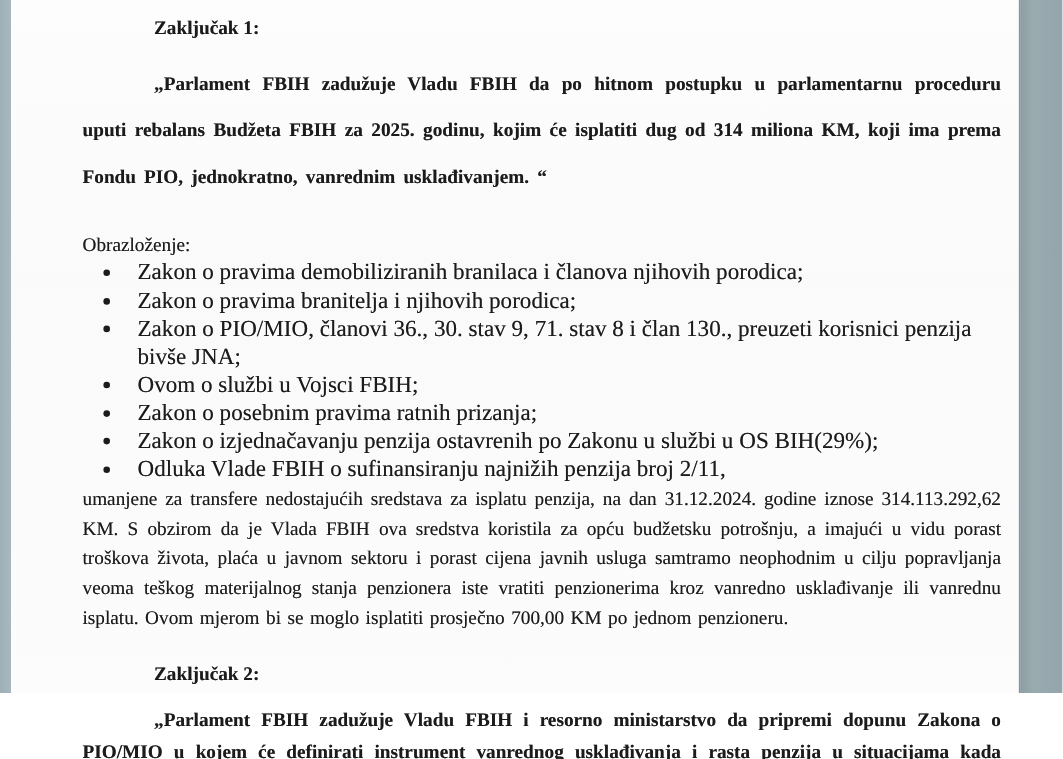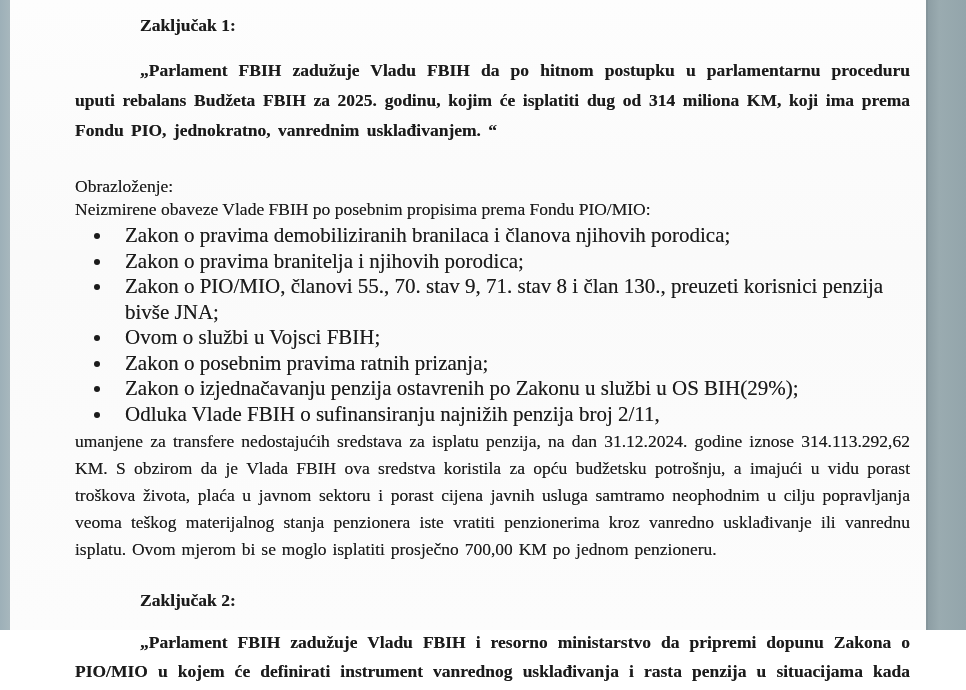--- a/index.html
+++ b/index.html
@@ -41,21 +41,21 @@
   }
   .h-bold {
     font-weight: bold;
     font-size: 17.5px;
     line-height: 27px;
     margin: 0 0 0 65px;
   }
   .quote-para {
     font-weight: bold;
     font-size: 17.5px;
-    line-height: 30px;
+    line-height: 42px;
     text-align: justify;
     text-indent: 65px;
     margin: 16px 0 0 0;
     word-spacing: 3px;
   }
   .center-head {
     font-size: 17.5px;
     line-height: 22px;
     text-align: left;
     margin: 30px 0 0 0;
@@ -107,26 +107,25 @@
   <div class="edge-strip-left"></div>
 
   <div class="page">
 
     <div class="h-bold">Zaključak 1:</div>
 
     <p class="quote-para">„Parlament FBIH zadužuje Vladu FBIH da po hitnom postupku u parlamentarnu proceduru uputi rebalans Budžeta FBIH  za 2025. godinu, kojim će isplatiti dug od 314 miliona KM, koji ima prema Fondu PIO, jednokratno, vanrednim usklađivanjem. “</p>
 
     <div class="center-head">Obrazloženje:</div>
 
-    <div class="intro-line">Neizmirene obaveze Vlade FBIH po posebnim propisima prema Fondu PIO/MIO:</div>
 
     <ul class="bullet-list">
       <li>Zakon o pravima demobiliziranih branilaca i članova njihovih porodica;</li>
       <li>Zakon o pravima branitelja i njihovih porodica;</li>
-      <li>Zakon o PIO/MIO, članovi 55., 70. stav 9, 71. stav 8 i član 130., preuzeti korisnici penzija bivše JNA;</li>
+      <li>Zakon o PIO/MIO, članovi 36., 30. stav 9, 71. stav 8 i član 130., preuzeti korisnici penzija bivše JNA;</li>
       <li>Ovom o službi u Vojsci FBIH;</li>
       <li>Zakon o posebnim pravima ratnih prizanja;</li>
       <li>Zakon o izjednačavanju penzija ostavrenih po Zakonu u službi u OS BIH(29%);</li>
       <li>Odluka Vlade FBIH o sufinansiranju najnižih penzija broj 2/11,</li>
     </ul>
 
     <p class="body-para">umanjene za transfere nedostajućih sredstava za isplatu penzija, na dan 31.12.2024. godine iznose 314.113.292,62 KM. S obzirom da je Vlada FBIH ova sredstva koristila za opću budžetsku potrošnju, a imajući u vidu porast troškova života, plaća u javnom sektoru i porast cijena javnih usluga samtramo neophodnim u cilju popravljanja veoma teškog materijalnog stanja penzionera iste vratiti penzionerima kroz vanredno usklađivanje ili vanrednu isplatu. Ovom mjerom bi se moglo isplatiti prosječno 700,00 KM po jednom penzioneru.</p>
 
     <div class="section2-head">Zaključak 2:</div>
 

